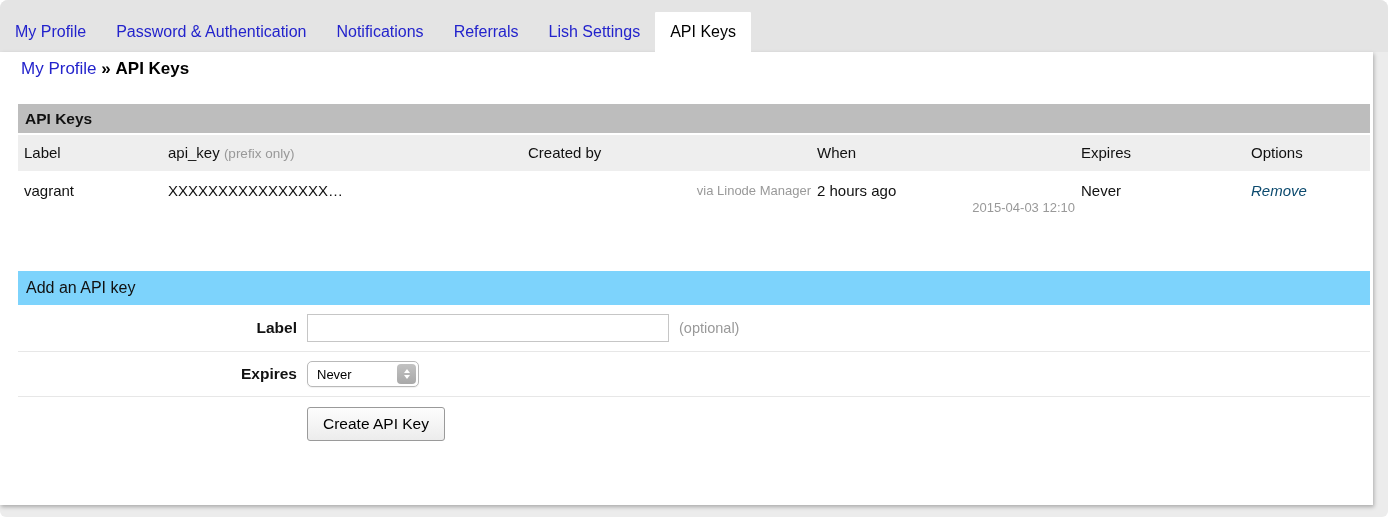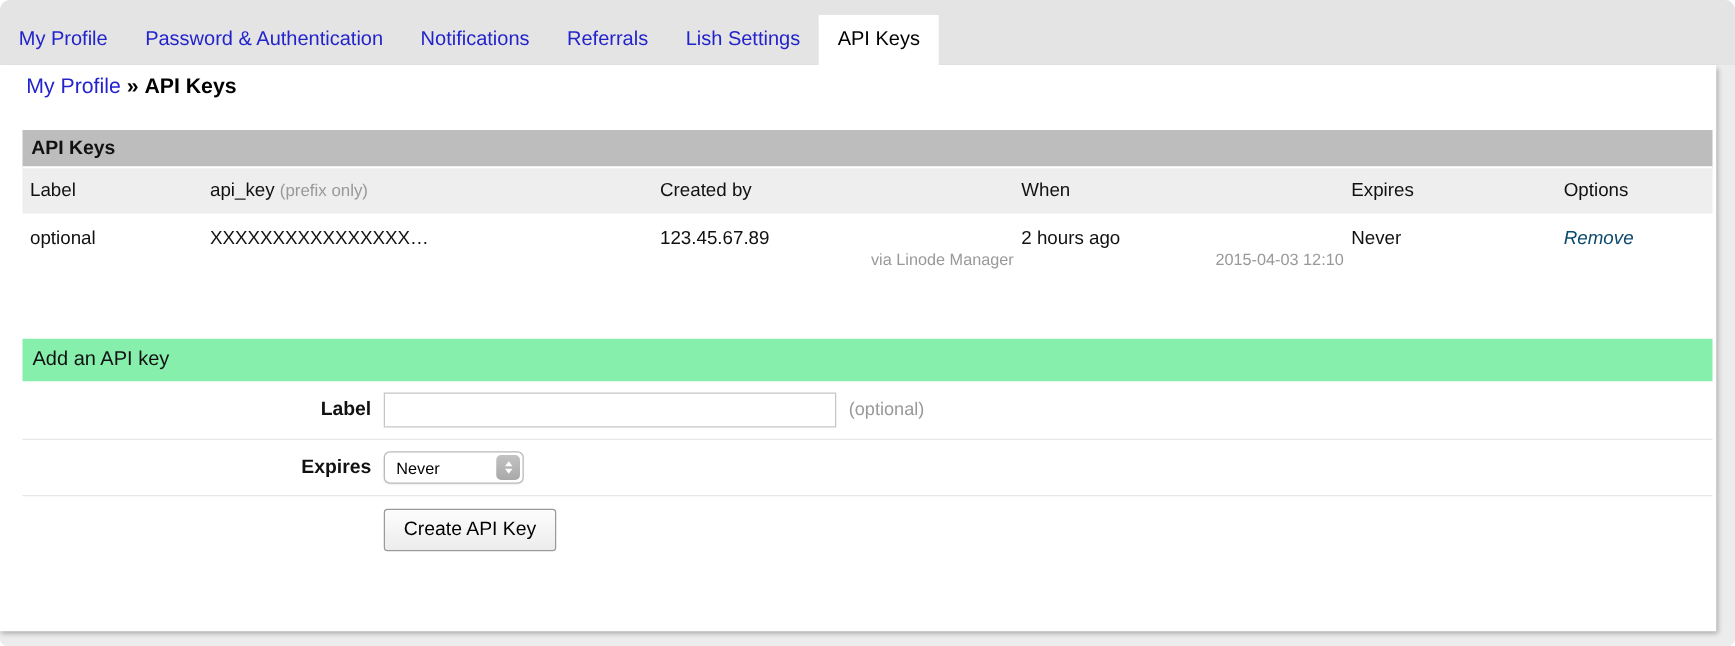--- a/index.html
+++ b/index.html
@@ -35,21 +35,21 @@
   }
   .tgrid { display:grid; grid-template-columns:144px 360px 289px 264px 170px 1fr; }
   .tgrid > div { padding-left:6px; }
   .thead { background:#eeeeee; font-size:15px; padding:9px 0 10px; }
   .trow { background:#fff; font-size:15px; padding:11px 0 0; min-height:62px; }
   .cell-sub { font-size:13px; color:#999; margin-top:1px;text-align:right; }
   .note { font-size:13.5px; color:#999; font-weight:normal; }
   .link { color:#0c4a6e; cursor:pointer; text-decoration:none;font-style:italic; }
   
   .section-title {
-    margin:38px 3px 0 18px; background:#86efac; font-size:16px;
+    margin:38px 3px 0 18px; background:#7dd3fc; font-size:16px;
     padding:8px 0 8px 8px;
   }
   .form-row {
     display:flex; align-items:center; margin:0 3px 0 18px;
     border-bottom:1px solid #e7e7e7; padding:9px 0;
   }
   .form-row.last { border-bottom:none; padding:10px 0 12px; }
   .form-label { width:289px; text-align:right; font-weight:bold; font-size:15.5px; padding-right:10px; }
   .spacer-label { width:289px; }
   .text-input {
@@ -108,24 +108,23 @@
           <span>api_key</span>
           <span class="note">(prefix only)</span>
         </div>
         <div>Created by</div>
         <div>When</div>
         <div>Expires</div>
         <div>Options</div>
       </div>
 
       <div class="tgrid trow">
-        <div>optional</div>
+        <div>vagrant</div>
         <div>XXXXXXXXXXXXXXXX…</div>
         <div>
-          <div>123.45.67.89</div>
           <div class="cell-sub">via Linode Manager</div>
         </div>
         <div>
           <div>2 hours ago</div>
           <div class="cell-sub">2015-04-03 12:10</div>
         </div>
         <div>Never</div>
         <div>
           <a class="link">Remove</a>
         </div>

